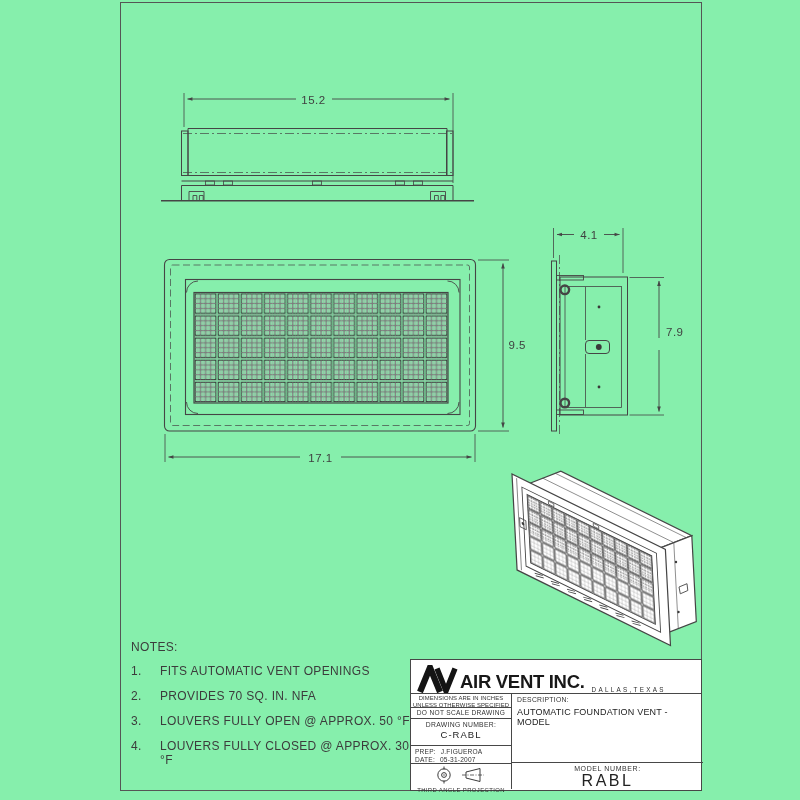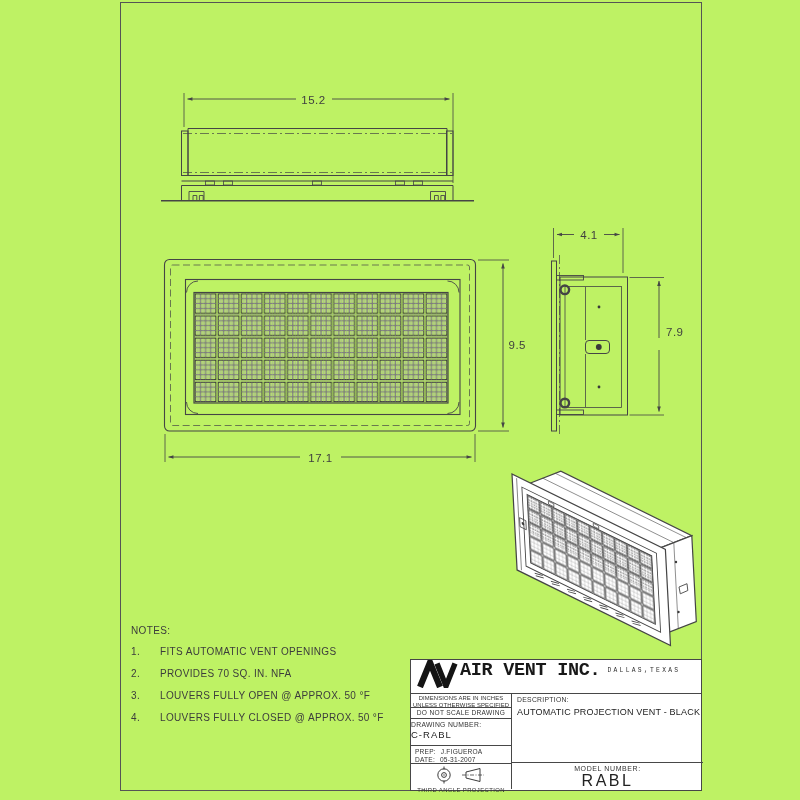--- a/index.html
+++ b/index.html
@@ -1,37 +1,37 @@
 <!DOCTYPE html>
 <html><head>
 <meta charset="utf-8">
 <style>
   html,body{margin:0;padding:0;background:#fff;}
-  .page{position:relative;width:800px;height:800px;background:#bef264;overflow:hidden;
+  .page{position:relative;width:800px;height:800px;background:#86efac;overflow:hidden;
         font-family:"Liberation Sans",sans-serif;color:#3a3a3a;}
   .sheet-border{position:absolute;left:120px;top:2px;width:580px;height:787px;
         border:1.7px solid #555;}
   svg.linework{position:absolute;left:0;top:0;}
   .dimtext{font-family:"Liberation Sans",sans-serif;font-size:11.5px;fill:#3f3f3f;letter-spacing:.5px;}
   
-  .notes{position:absolute;left:131px;top:625px;width:280px;font-size:10px;letter-spacing:.35px;color:#3c3c3c;}
+  .notes{position:absolute;left:131px;top:640px;width:280px;font-size:12px;letter-spacing:.35px;color:#3c3c3c;}
   .notes-title{margin-bottom:10px;}
   .note-item{display:flex;margin-bottom:11px;}
   .note-num{width:29px;flex:none;}
   
   .tb{position:absolute;left:410px;top:659px;width:292px;height:132px;border:1.3px solid #474747;
       box-sizing:border-box;background:#fff;color:#333;}
   .tb-logo-row{position:absolute;left:0;top:0;width:100%;height:34px;border-bottom:1.3px solid #474747;
-      box-sizing:border-box;display:flex;align-items:flex-start;font-family:Liberation Mono, monospace;}
+      box-sizing:border-box;display:flex;align-items:flex-end;}
   .tb-company{font-size:18.5px;font-weight:bold;letter-spacing:-.3px;color:#181818;margin-left:1px;}
   .tb-location{font-size:6.3px;letter-spacing:2.3px;margin-left:7px;margin-top:7px;color:#2e2e2e;}
   .tb-left{position:absolute;left:0;top:34px;width:101px;height:95px;border-right:1.3px solid #474747;box-sizing:border-box;}
   .tb-disc-small{height:14px;border-bottom:1px solid #474747;text-align:center;font-size:5.9px;line-height:6.6px;padding-top:1px;box-sizing:border-box;letter-spacing:.1px;}
   .tb-disc-big{height:11px;border-bottom:1.3px solid #474747;text-align:center;font-size:6.6px;line-height:10px;box-sizing:border-box;letter-spacing:.3px;}
-  .tb-dwg{height:25px;border-bottom:1.3px solid #474747;text-align:left;box-sizing:border-box;}
+  .tb-dwg{height:25px;border-bottom:1.3px solid #474747;text-align:center;box-sizing:border-box;}
   .tb-dwg-label{font-size:6.8px;margin-top:2px;letter-spacing:.3px;}
   .tb-dwg-value{font-size:9.5px;letter-spacing:1px;margin-top:1px;color:#222;}
   .tb-prep{height:18px;border-bottom:1.3px solid #474747;box-sizing:border-box;font-size:6.6px;line-height:8px;padding:1.5px 0 0 4px;letter-spacing:.2px;}
   .tb-prep span{margin-right:3px;}
   .tb-proj{height:27px;text-align:center;box-sizing:border-box;}
   .tb-proj-label{font-size:5.9px;letter-spacing:.4px;margin-top:-1px;}
   .tb-right{position:absolute;left:101px;top:34px;width:191px;height:95px;box-sizing:border-box;}
   .tb-desc{height:68px;box-sizing:border-box;padding:2px 0 0 5px;}
   .tb-desc-label{font-size:6.8px;letter-spacing:.3px;}
   .tb-desc-value{font-size:9px;letter-spacing:.2px;margin-top:4px;color:#222;}
@@ -221,21 +221,21 @@
     <div class="note-item">
       <span class="note-num">2.</span>
       <span class="note-text">PROVIDES 70 SQ. IN. NFA</span>
     </div>
     <div class="note-item">
       <span class="note-num">3.</span>
       <span class="note-text">LOUVERS FULLY OPEN @ APPROX. 50 °F</span>
     </div>
     <div class="note-item">
       <span class="note-num">4.</span>
-      <span class="note-text">LOUVERS FULLY CLOSED @ APPROX. 50 °F</span>
+      <span class="note-text">LOUVERS FULLY CLOSED @ APPROX. 30 °F</span>
     </div>
   </div>
 
   <div class="tb">
     <div class="tb-logo-row">
       <svg width="42" height="28" viewBox="0 0 42 28" style="margin-left:6px;flex:none;">
         <path d="M3,27 L13,2.5 L23,27" stroke="#141414" stroke-width="6.2" fill="none"></path>
         <path d="M20,3.5 L29,26 L38,3.5" stroke="#141414" stroke-width="5.4" fill="none"></path>
       </svg>
       <span class="tb-company">AIR VENT INC.</span>
@@ -274,21 +274,21 @@
             <line x1="32" y1="9" x2="54" y2="9" stroke-dasharray="4 1.5 1 1.5" stroke-width="0.8"></line>
           </g>
         </svg>
         <div class="tb-proj-label">THIRD ANGLE PROJECTION</div>
       </div>
     </div>
 
     <div class="tb-right">
       <div class="tb-desc">
         <div class="tb-desc-label">DESCRIPTION:</div>
-        <div class="tb-desc-value">AUTOMATIC PROJECTION VENT - BLACK</div>
+        <div class="tb-desc-value">AUTOMATIC FOUNDATION VENT - MODEL</div>
       </div>
       <div class="tb-model">
         <div class="tb-model-label">MODEL NUMBER:</div>
         <div class="tb-model-value">RABL</div>
       </div>
     </div>
   </div>
 </div>
 
 </body></html>

